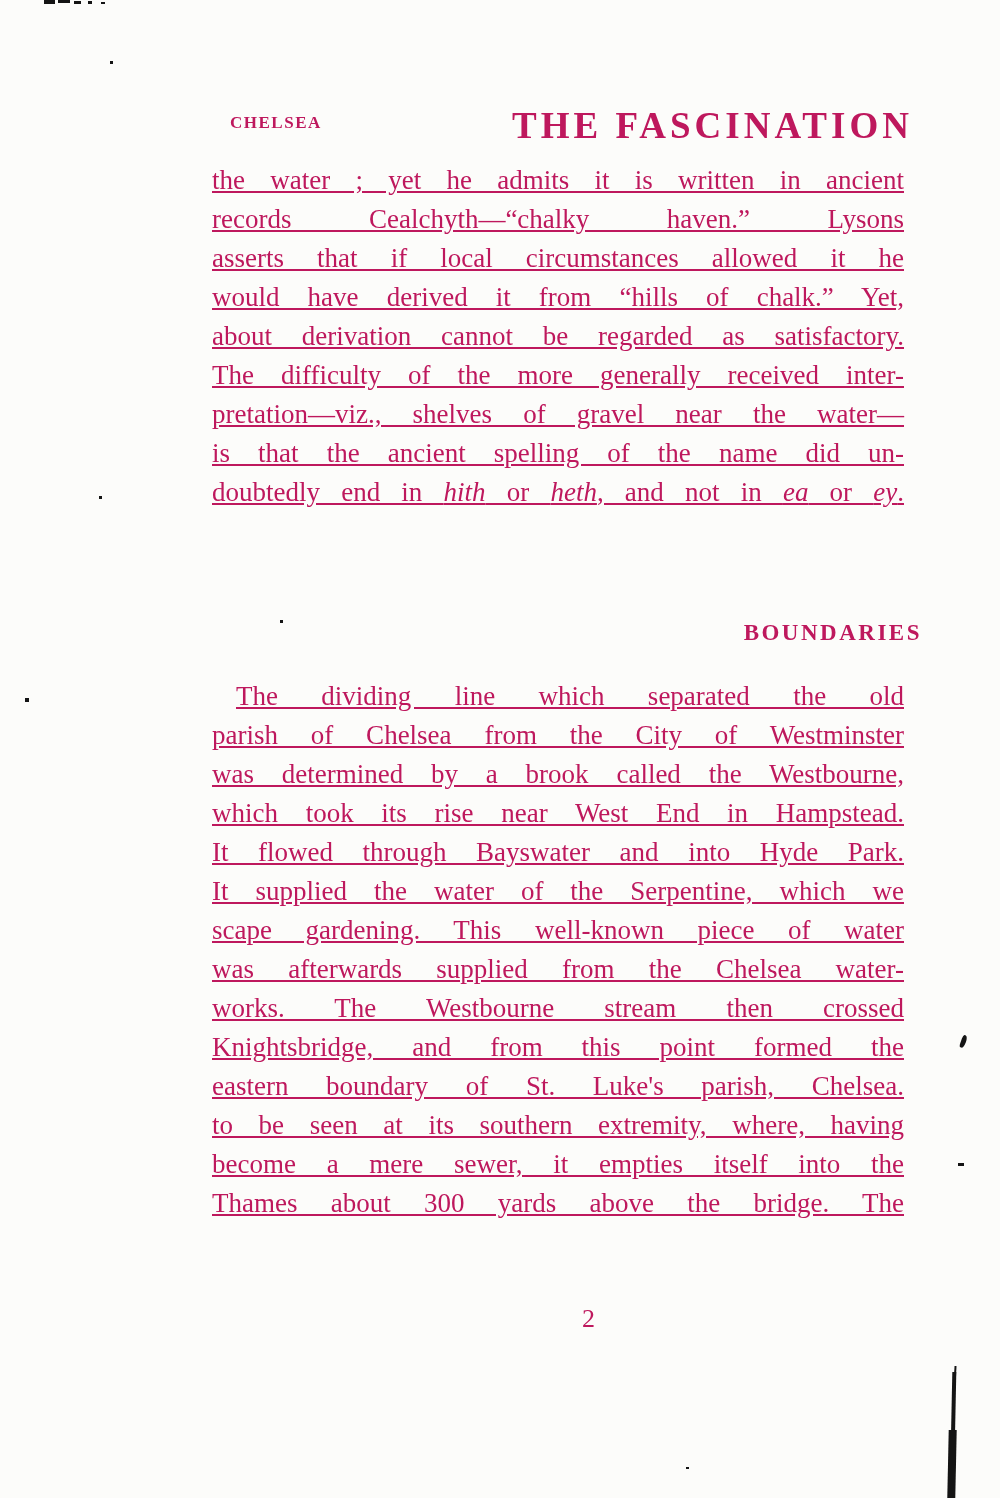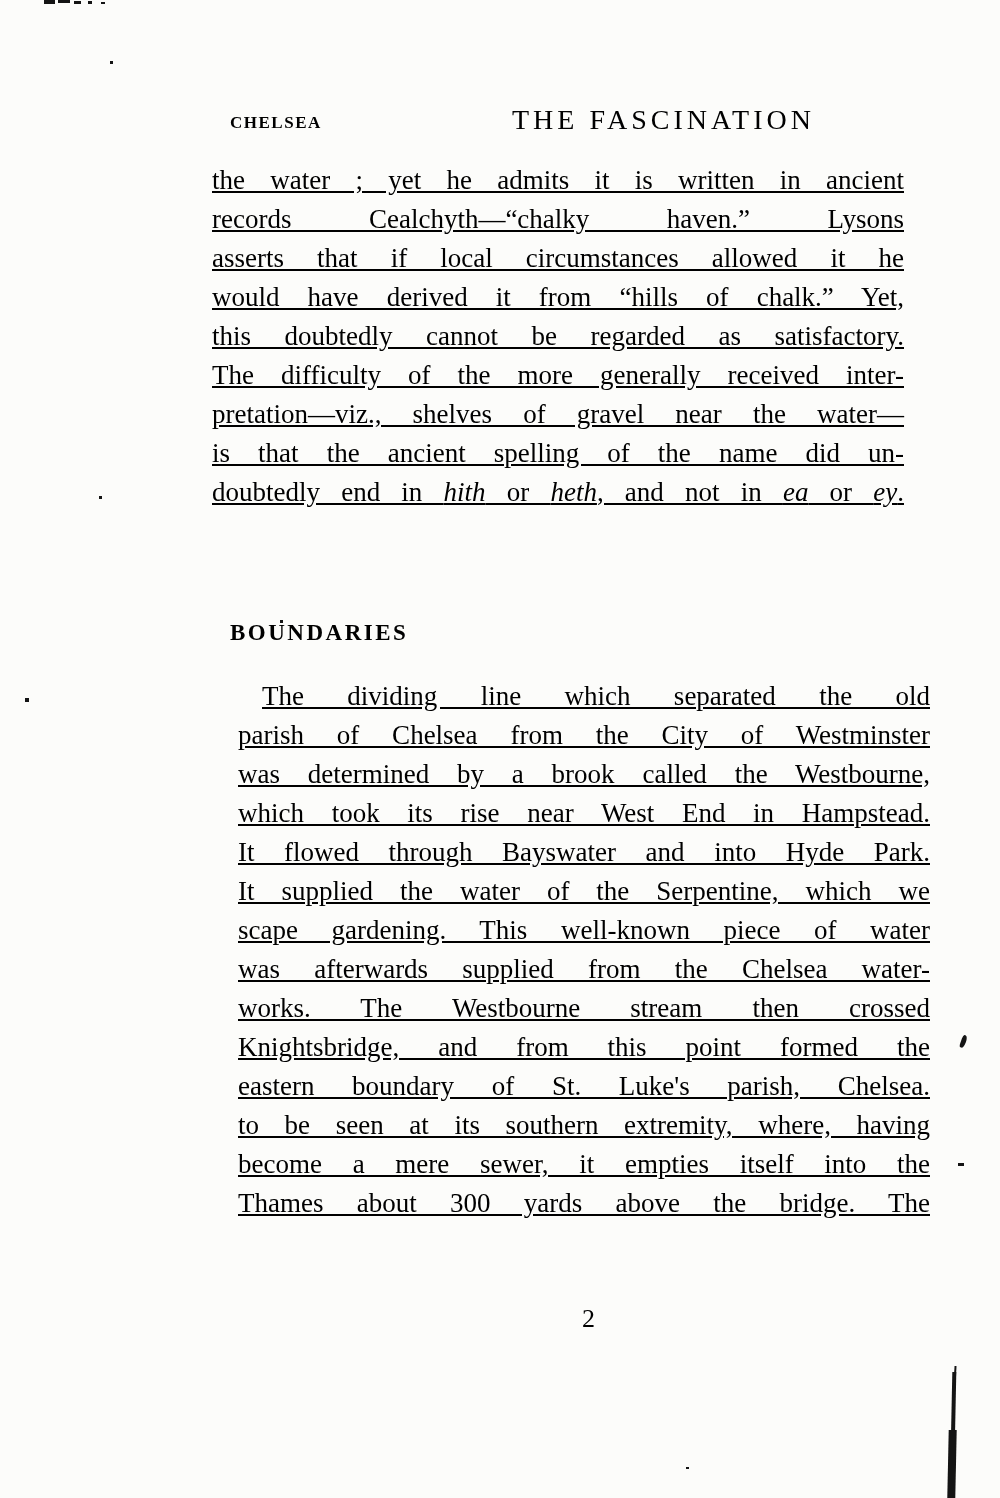--- a/index.html
+++ b/index.html
@@ -4,59 +4,59 @@
 <style>
   html, body { margin: 0; padding: 0; }
   body { background: #e9e9e6; }
   .page {
     position: relative;
     width: 1000px;
     height: 1498px;
     background: #fcfcfa;
     overflow: hidden;
     font-family: "Liberation Serif", "DejaVu Serif", serif;
-    color: #000000;
+    color: #be185d;
   }
   .running-head-left {
     position: absolute;
     left: 230px; top: 113px;
     font-size: 17px;
     font-weight: 600;
     letter-spacing: 1.5px;
   }
   .running-head-right {
     position: absolute;
     left: 512px; top: 104px;
-    font-size: 28px;
-    font-weight: normal;
+    font-size: 37px;
+    font-weight: bold;
     letter-spacing: 4px;
   }
   .para {
     position: absolute;
     left: 212px;
     width: 692px;
     font-size: 27px;
     line-height: 39px;
     text-decoration: underline;
   }
   .para-1 { top: 161px; }
-  .para-2 { top: 677px; margin-left: 26px; }
+  .para-2 { top: 677px; }
   .line {
     text-align: justify;
     text-align-last: justify;
     white-space: normal;
     height: 39px;
     overflow: visible;
   }
   .line.indent { text-indent: 24px; }
   .section-heading {
     position: absolute;
     left: 230px; top: 620px;
     width: 692px;
-    text-align: left;
+    text-align: right;
     font-size: 23px;
     font-weight: bold;
     letter-spacing: 2.5px;
   }
   .page-number {
     position: absolute;
     left: 582px; top: 1304px;
     font-size: 26px;
   }
   
@@ -85,21 +85,21 @@
 
   <div class="running-head-left">CHELSEA</div>
 
   <div class="running-head-right">THE FASCINATION</div>
 
   <div class="para para-1">
     <div class="line">the water ; yet he admits it is written in ancient</div>
     <div class="line">records Cealchyth—“chalky haven.” Lysons</div>
     <div class="line">asserts that if local circumstances allowed it he</div>
     <div class="line">would have derived it from “hills of chalk.” Yet,</div>
-    <div class="line">this doubtedly cannot be regarded as satisfactory.</div>
+    <div class="line">about derivation cannot be regarded as satisfactory.</div>
     <div class="line">The difficulty of the more generally received inter-</div>
     <div class="line">pretation—viz., shelves of gravel near the water—</div>
     <div class="line">is that the ancient spelling of the name did un-</div>
     <div class="line"><span>doubtedly end in </span><i>hith</i><span> or </span><i>heth</i><span>, and not in </span><i>ea</i><span> or </span><i>ey</i><span>.</span></div>
   </div>
 
   <div class="section-heading">BOUNDARIES</div>
 
   <div class="para para-2">
     <div class="line indent">The dividing line which separated the old</div>

